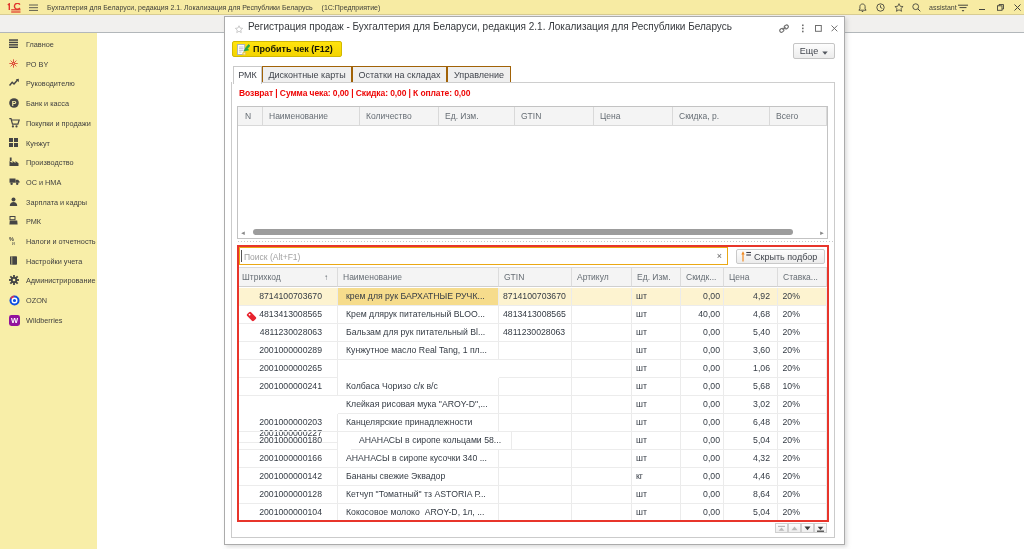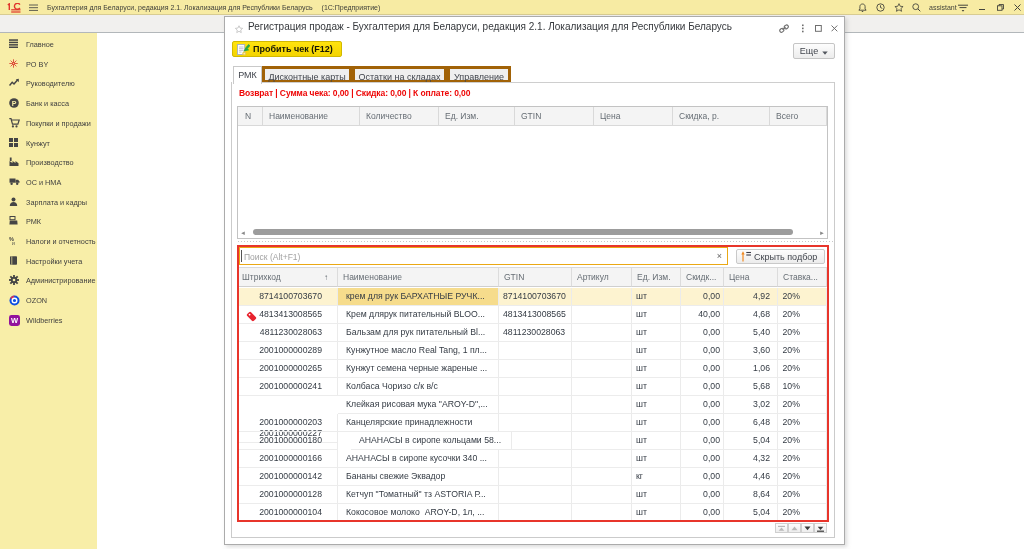--- a/index.html
+++ b/index.html
@@ -18,21 +18,21 @@
 #dlg-vline { left:609px; top:65px; width:1px; height:456px; background:#cbcbcb; }
 #dlg-title-text { left:23px; top:4px; font-size:10px; color:#35383c; white-space:nowrap; }
 #btn-probit { left:7px; top:24px; width:110px; height:16px;
   background:linear-gradient(#ffe30e,#f4d400); border:1px solid #d2b900; border-radius:2px;
   font-size:9px; font-weight:bold; color:#151505; line-height:14px; padding-left:20px; }
 #btn-eshe { left:568px; top:26px; width:42px; height:16px; padding-right:10px;
   background:linear-gradient(#fdfdfd,#ececec); border:1px solid #c5c5c5; border-radius:2px;
   font-size:9px; color:#41454d; text-align:center; line-height:14px; }
 .tab { position:absolute; top:49px; height:17px; font-size:9px; color:#41454d; text-align:center; line-height:17px; }
 .tab.on { background:#fff; border:1px solid #c9c9c9; border-bottom:none; z-index:2; height:18px; }
-.tab.off { background:#efefef; border:3px solid #a16207; }
+.tab.off { background:#efefef; border:1px solid #a16207; }
 #redline { left:14px; top:71px; font-size:8.5px; font-weight:bold; color:#ee0606; letter-spacing:-0.1px; }
 #uptable { left:12px; top:89px; width:591px; height:133px; border:1px solid #c3c3c3; background:#fff; }
 .uth { position:absolute; top:0; height:19px; background:#f4f4f4; border-right:1px solid #d9d9d9;
   font-size:8.5px; color:#666d74; line-height:19px; padding-left:6px; border-bottom:1px solid #d9d9d9; }
 #dots { left:13px; top:224px; width:597px; height:1px;
   background-image:repeating-linear-gradient(90deg,#c8c8c8 0 1px,transparent 1px 3px); }
 #redrect { left:12px; top:228px; width:592px; height:277px; border:2px solid #e8352b; background:#fff; }
 #searchbox { position:absolute; left:0px; top:0px; width:489px; height:18px; border:1px solid #eaa814; background:#fff; }
 #searchph { position:absolute; left:4px; top:4px; font-size:8.5px; color:#a2a2a2; }
 #searchx { position:absolute; right:5px; top:3px; font-size:9px; color:#666; }
@@ -426,21 +426,20 @@
 <div class="lc " style="left:99px;width:161px;padding-left:8px;">Кунжутное масло Real Tang, 1 пл...</div>
 <div class="lc " style="left:260px;width:73px;padding-left:4px;"></div>
 <div class="lc " style="left:333px;width:60px;"></div>
 <div class="lc " style="left:393px;width:49px;padding-left:4px;">шт</div>
 <div class="lc num" style="left:442px;width:43px;padding-right:3px;">0,00</div>
 <div class="lc num" style="left:485px;width:54px;padding-right:7px;">3,60</div>
 <div class="lc " style="left:539px;width:49px;padding-left:4.5px;">20%</div>
 </div>
 <div class="lrow" style="top:93.40px;">
 <div class="lc num" style="left:0px;width:99px;padding-right:15px;">2001000000265</div>
-<div class="lc " style="left:99px;width:161px;padding-left:8px;">Кунжут семена черные жареные ...</div>
 <div class="lc " style="left:260px;width:73px;padding-left:4px;"></div>
 <div class="lc " style="left:333px;width:60px;"></div>
 <div class="lc " style="left:393px;width:49px;padding-left:4px;">шт</div>
 <div class="lc num" style="left:442px;width:43px;padding-right:3px;">0,00</div>
 <div class="lc num" style="left:485px;width:54px;padding-right:7px;">1,06</div>
 <div class="lc " style="left:539px;width:49px;padding-left:4.5px;">20%</div>
 </div>
 <div class="lrow" style="top:111.40px;">
 <div class="lc num" style="left:0px;width:99px;padding-right:15px;text-align:right;">2001000000241</div>
 <div class="lc " style="left:99px;width:161px;padding-left:8px;">Колбаса Чоризо с/к в/с</div>

